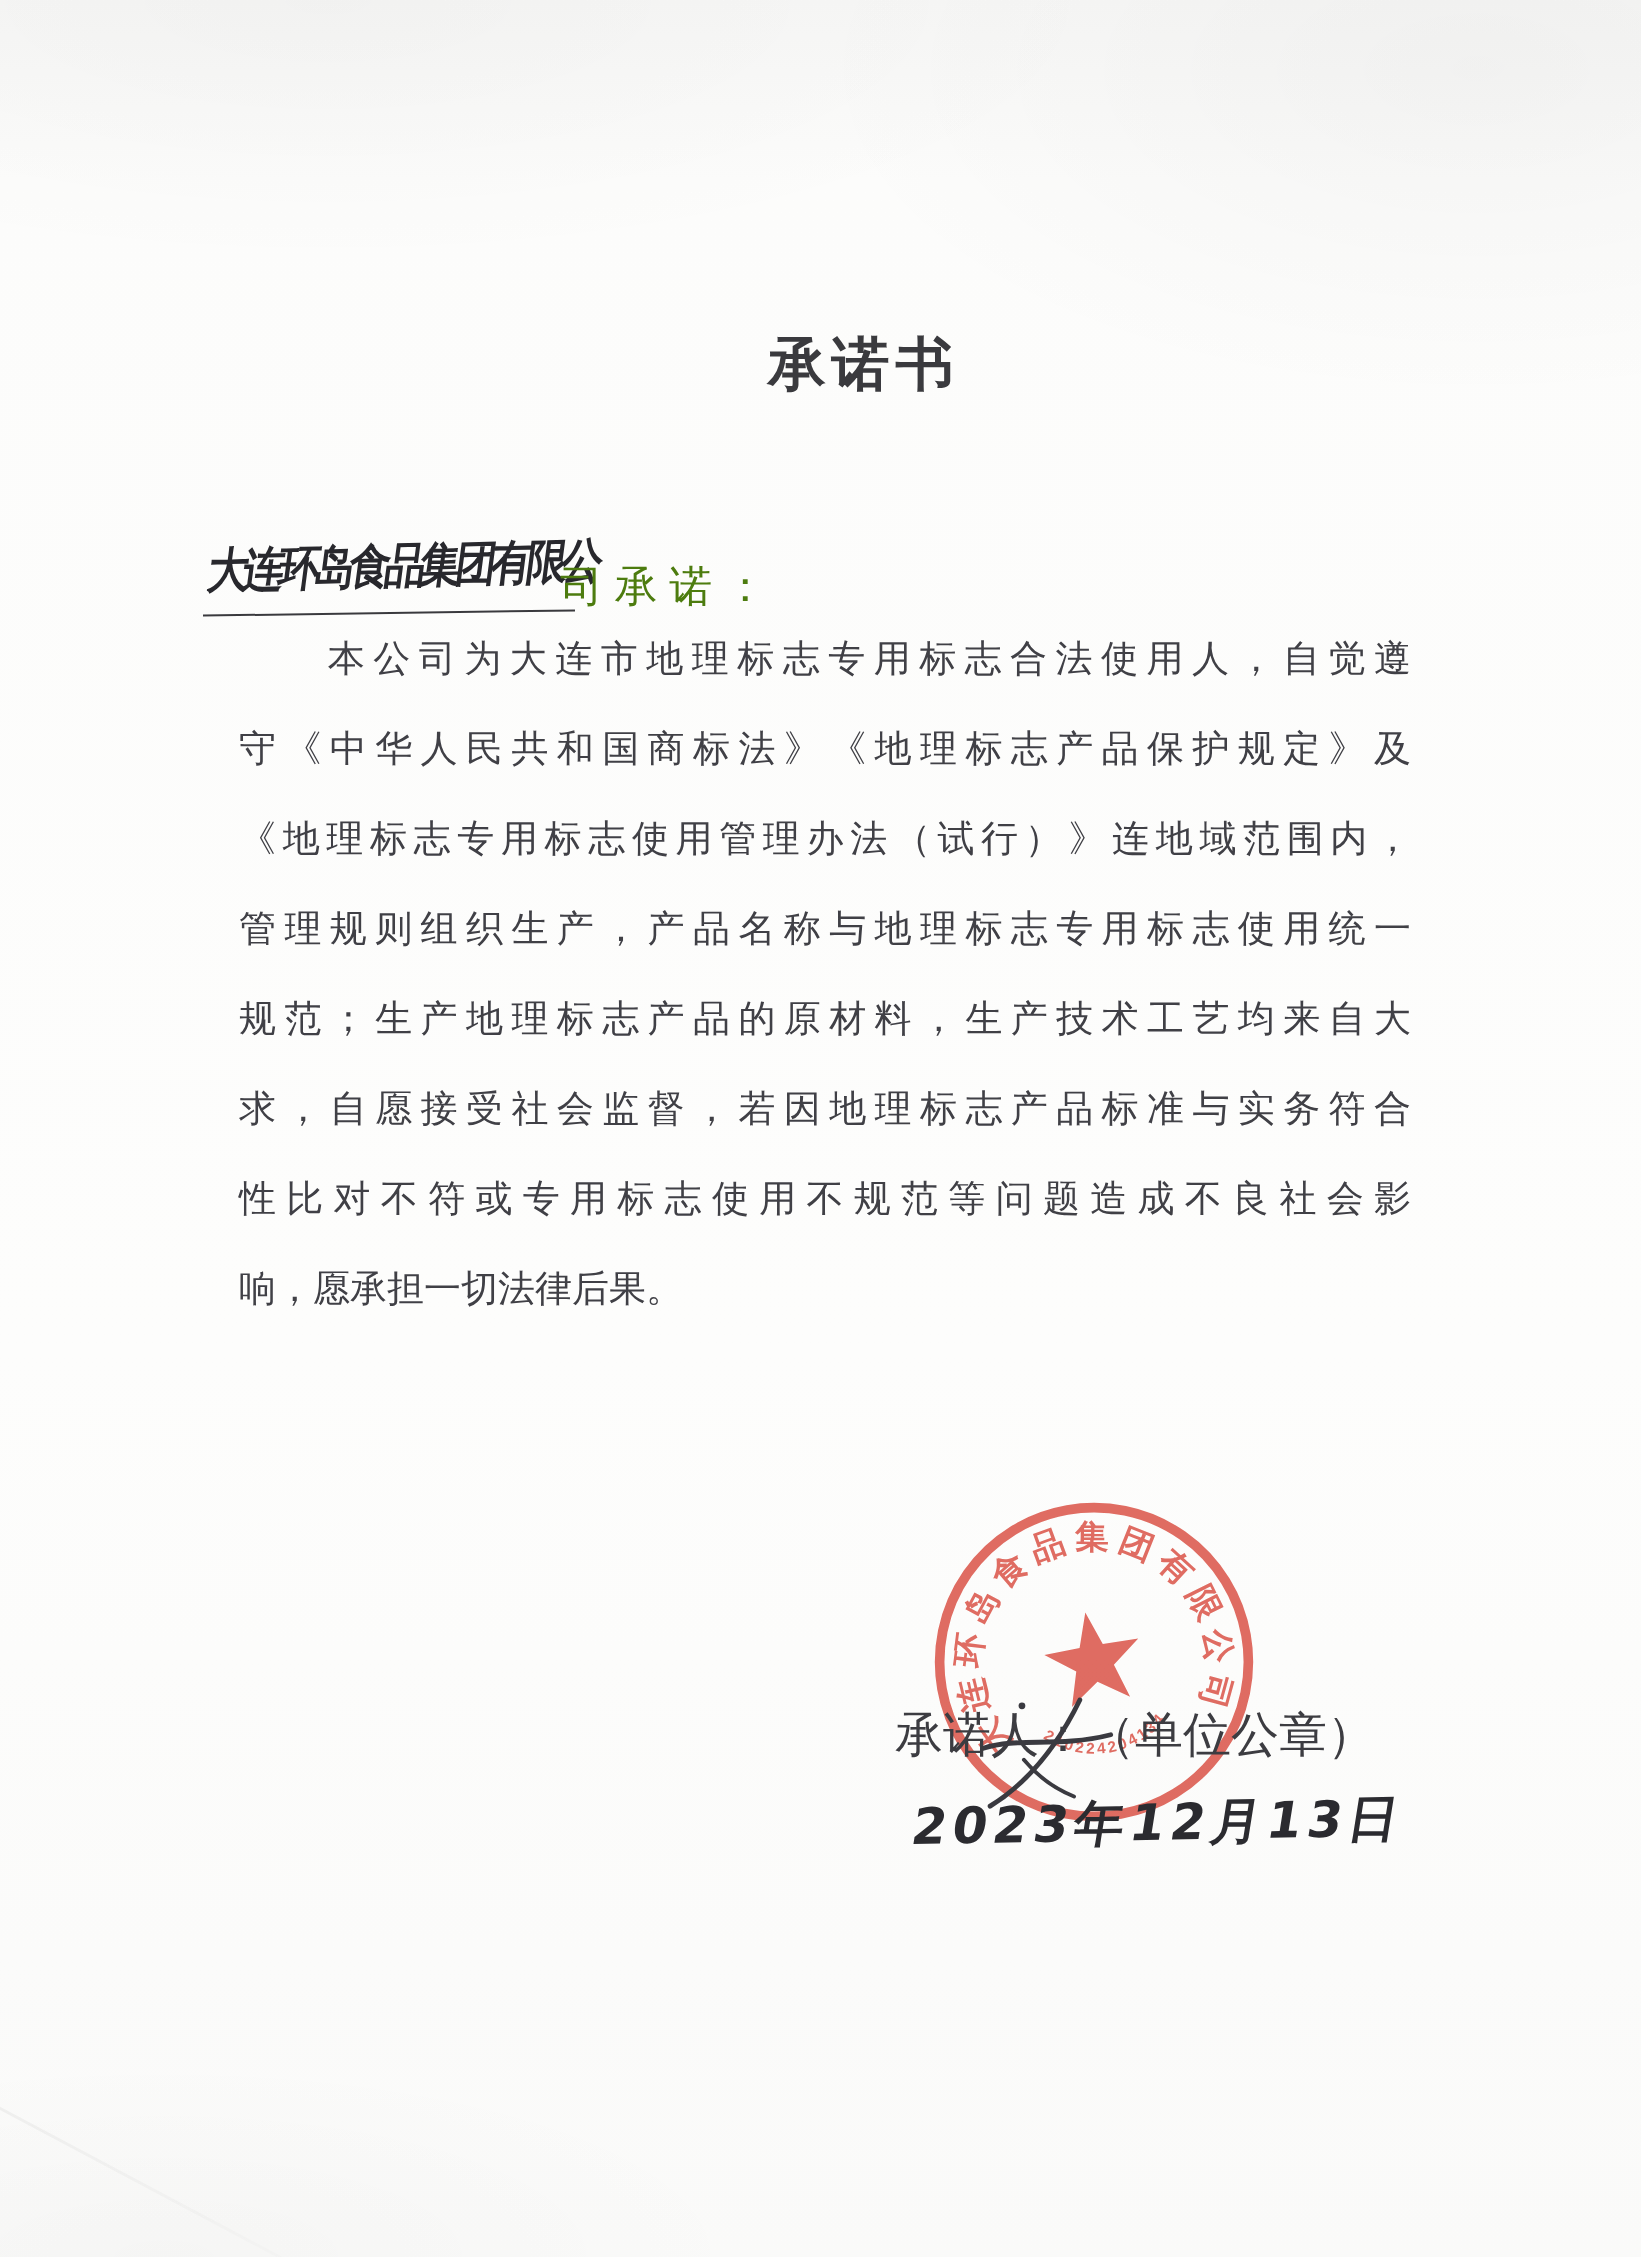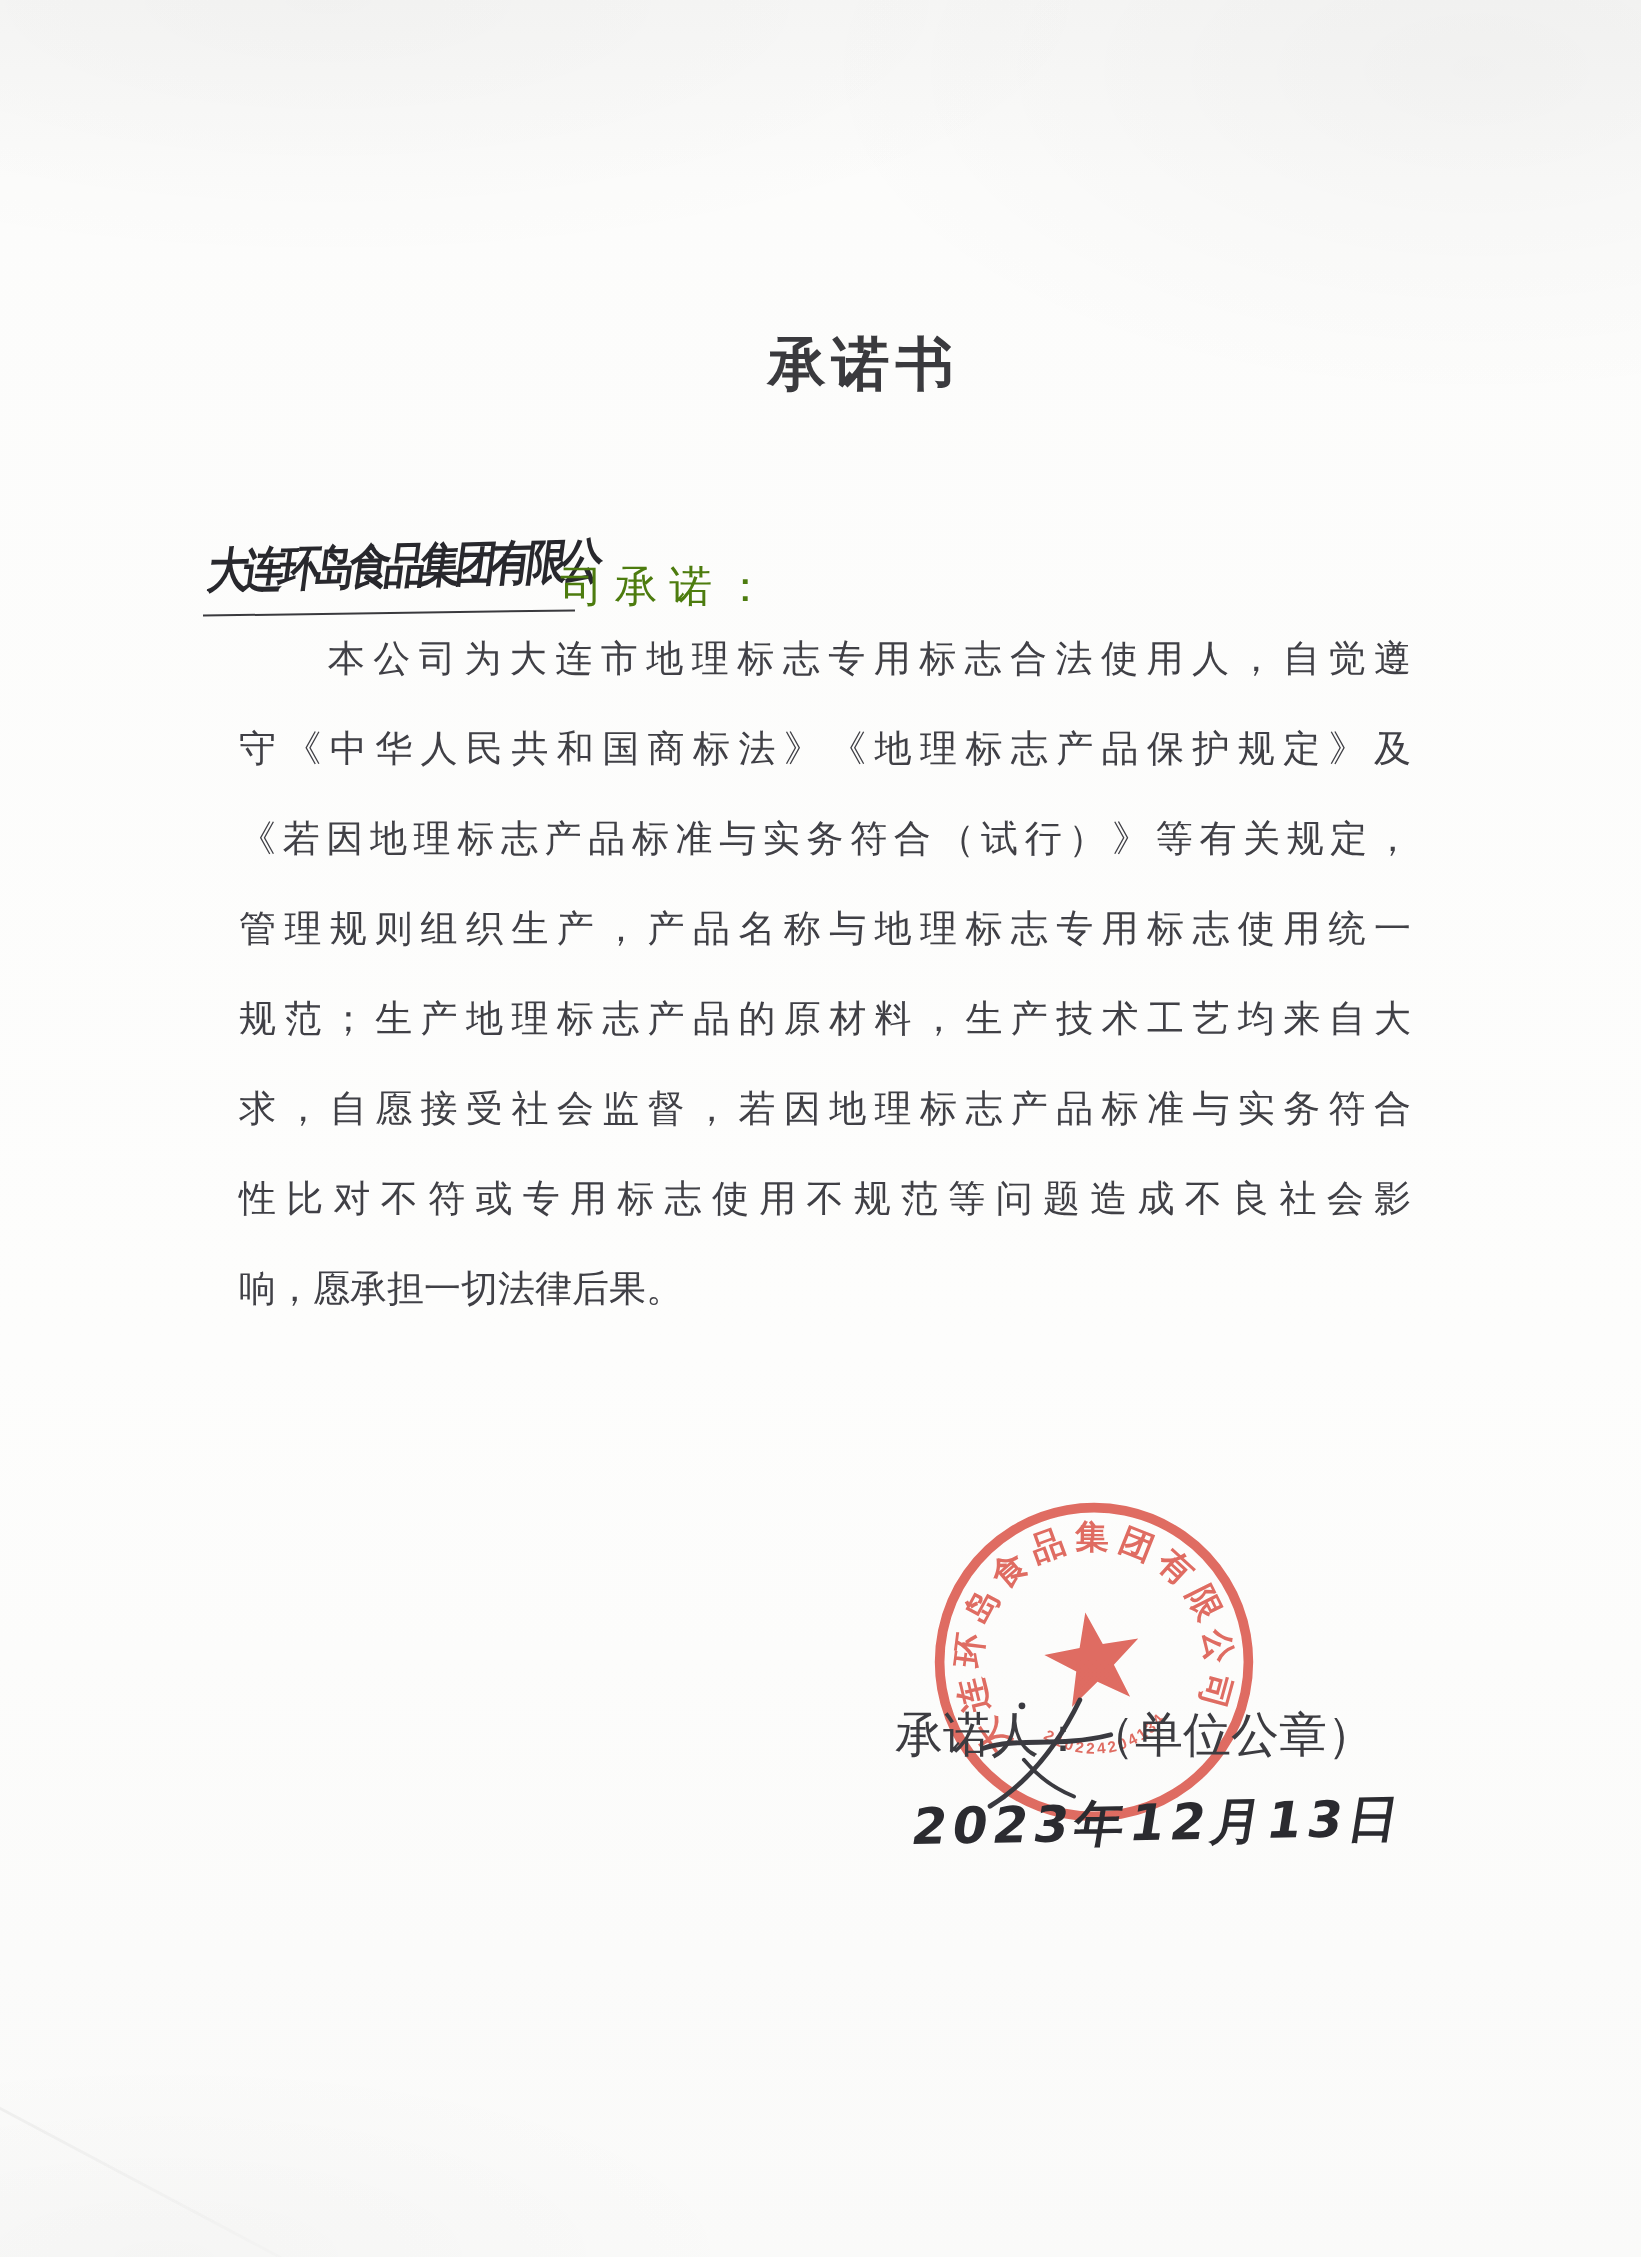--- a/index.html
+++ b/index.html
@@ -74,21 +74,21 @@
 
 <div class="opening">
   <span class="hand hand-company">大连环岛食品集团有限公</span>
   <span class="hand-underline"></span>
   <span class="opening-suffix">司承诺：</span>
 </div>
 
 <div class="body-block">
   <div class="bline jline indent">本公司为大连市地理标志专用标志合法使用人，自觉遵</div>
   <div class="bline jline">守《中华人民共和国商标法》《地理标志产品保护规定》及</div>
-  <div class="bline jline">《若因地理标志产品标准与实务符合（试行）》等有关规定，</div>
+  <div class="bline jline">《地理标志专用标志使用管理办法（试行）》连地域范围内，</div>
   <div class="bline jline">管理规则组织生产，产品名称与地理标志专用标志使用统一</div>
   <div class="bline jline">规范；生产地理标志产品的原材料，生产技术工艺均来自大</div>
   <div class="bline jline">求，自愿接受社会监督，若因地理标志产品标准与实务符合</div>
   <div class="bline jline">性比对不符或专用标志使用不规范等问题造成不良社会影</div>
   <div class="bline">响，愿承担一切法律后果。</div>
 </div>
 
 <div class="sig-label">承诺人：（单位公章）</div>
 
 <svg class="seal" viewBox="0 0 340 340" xmlns="http://www.w3.org/2000/svg">

